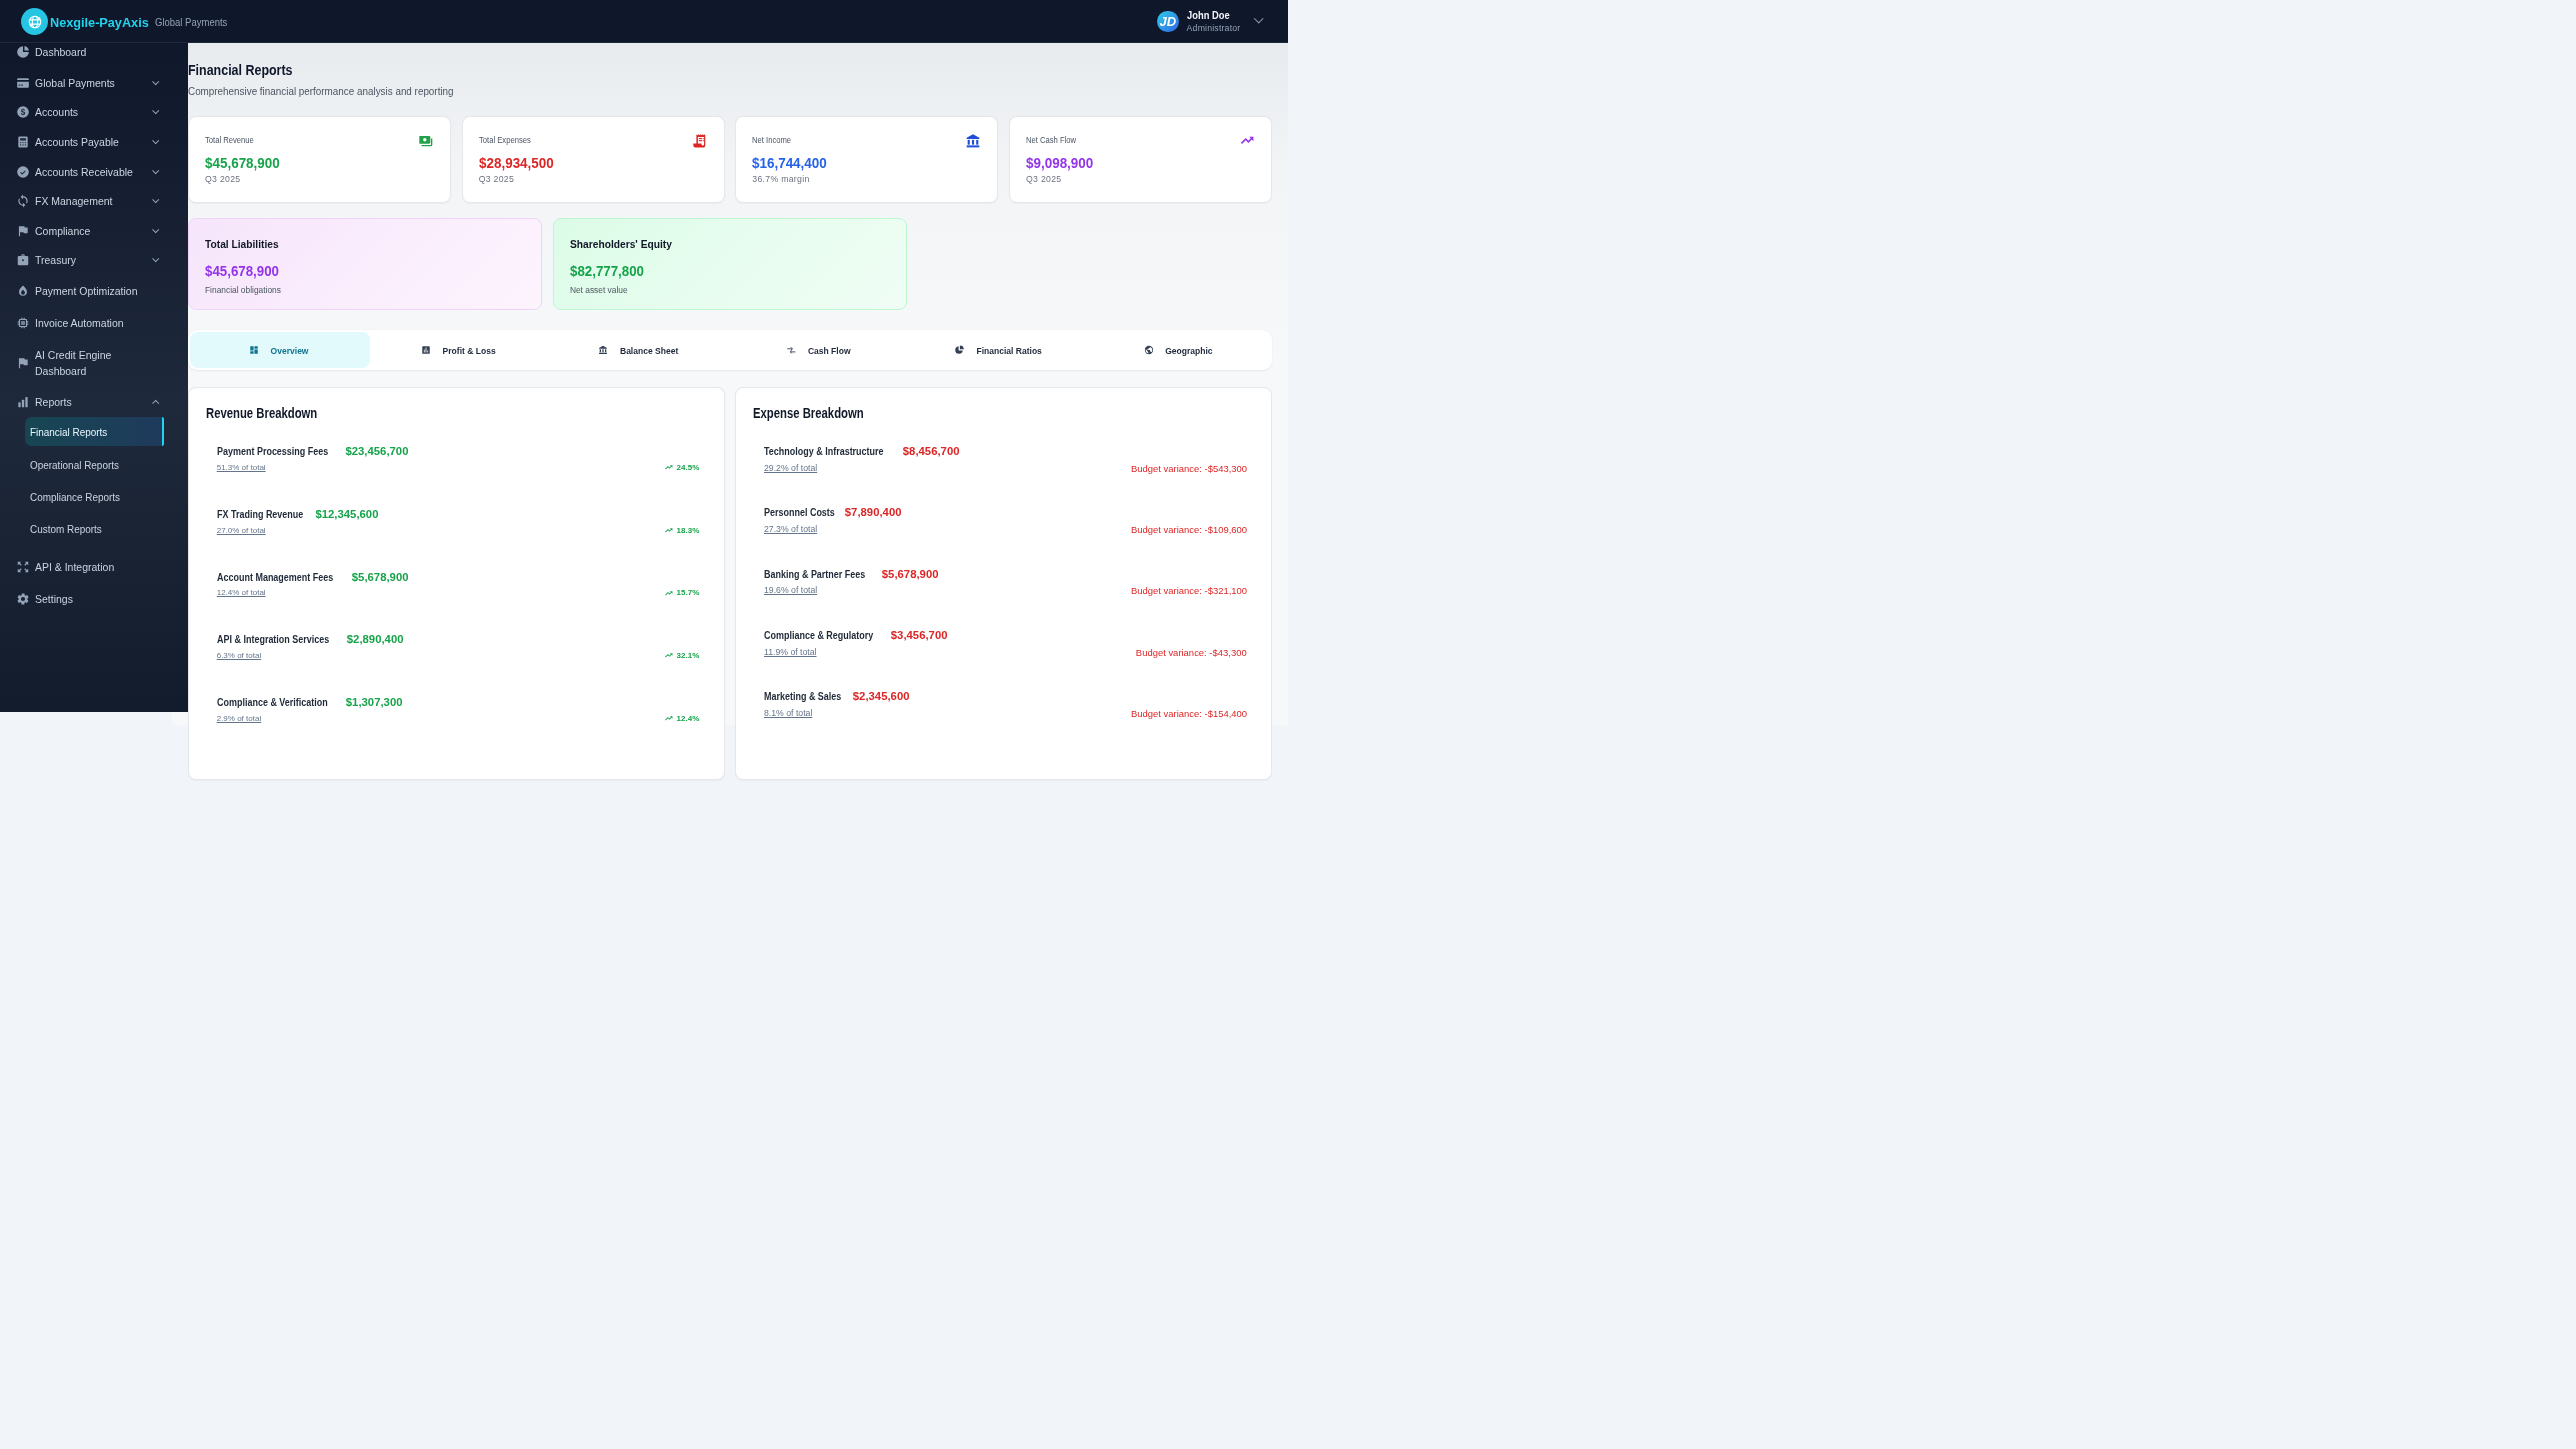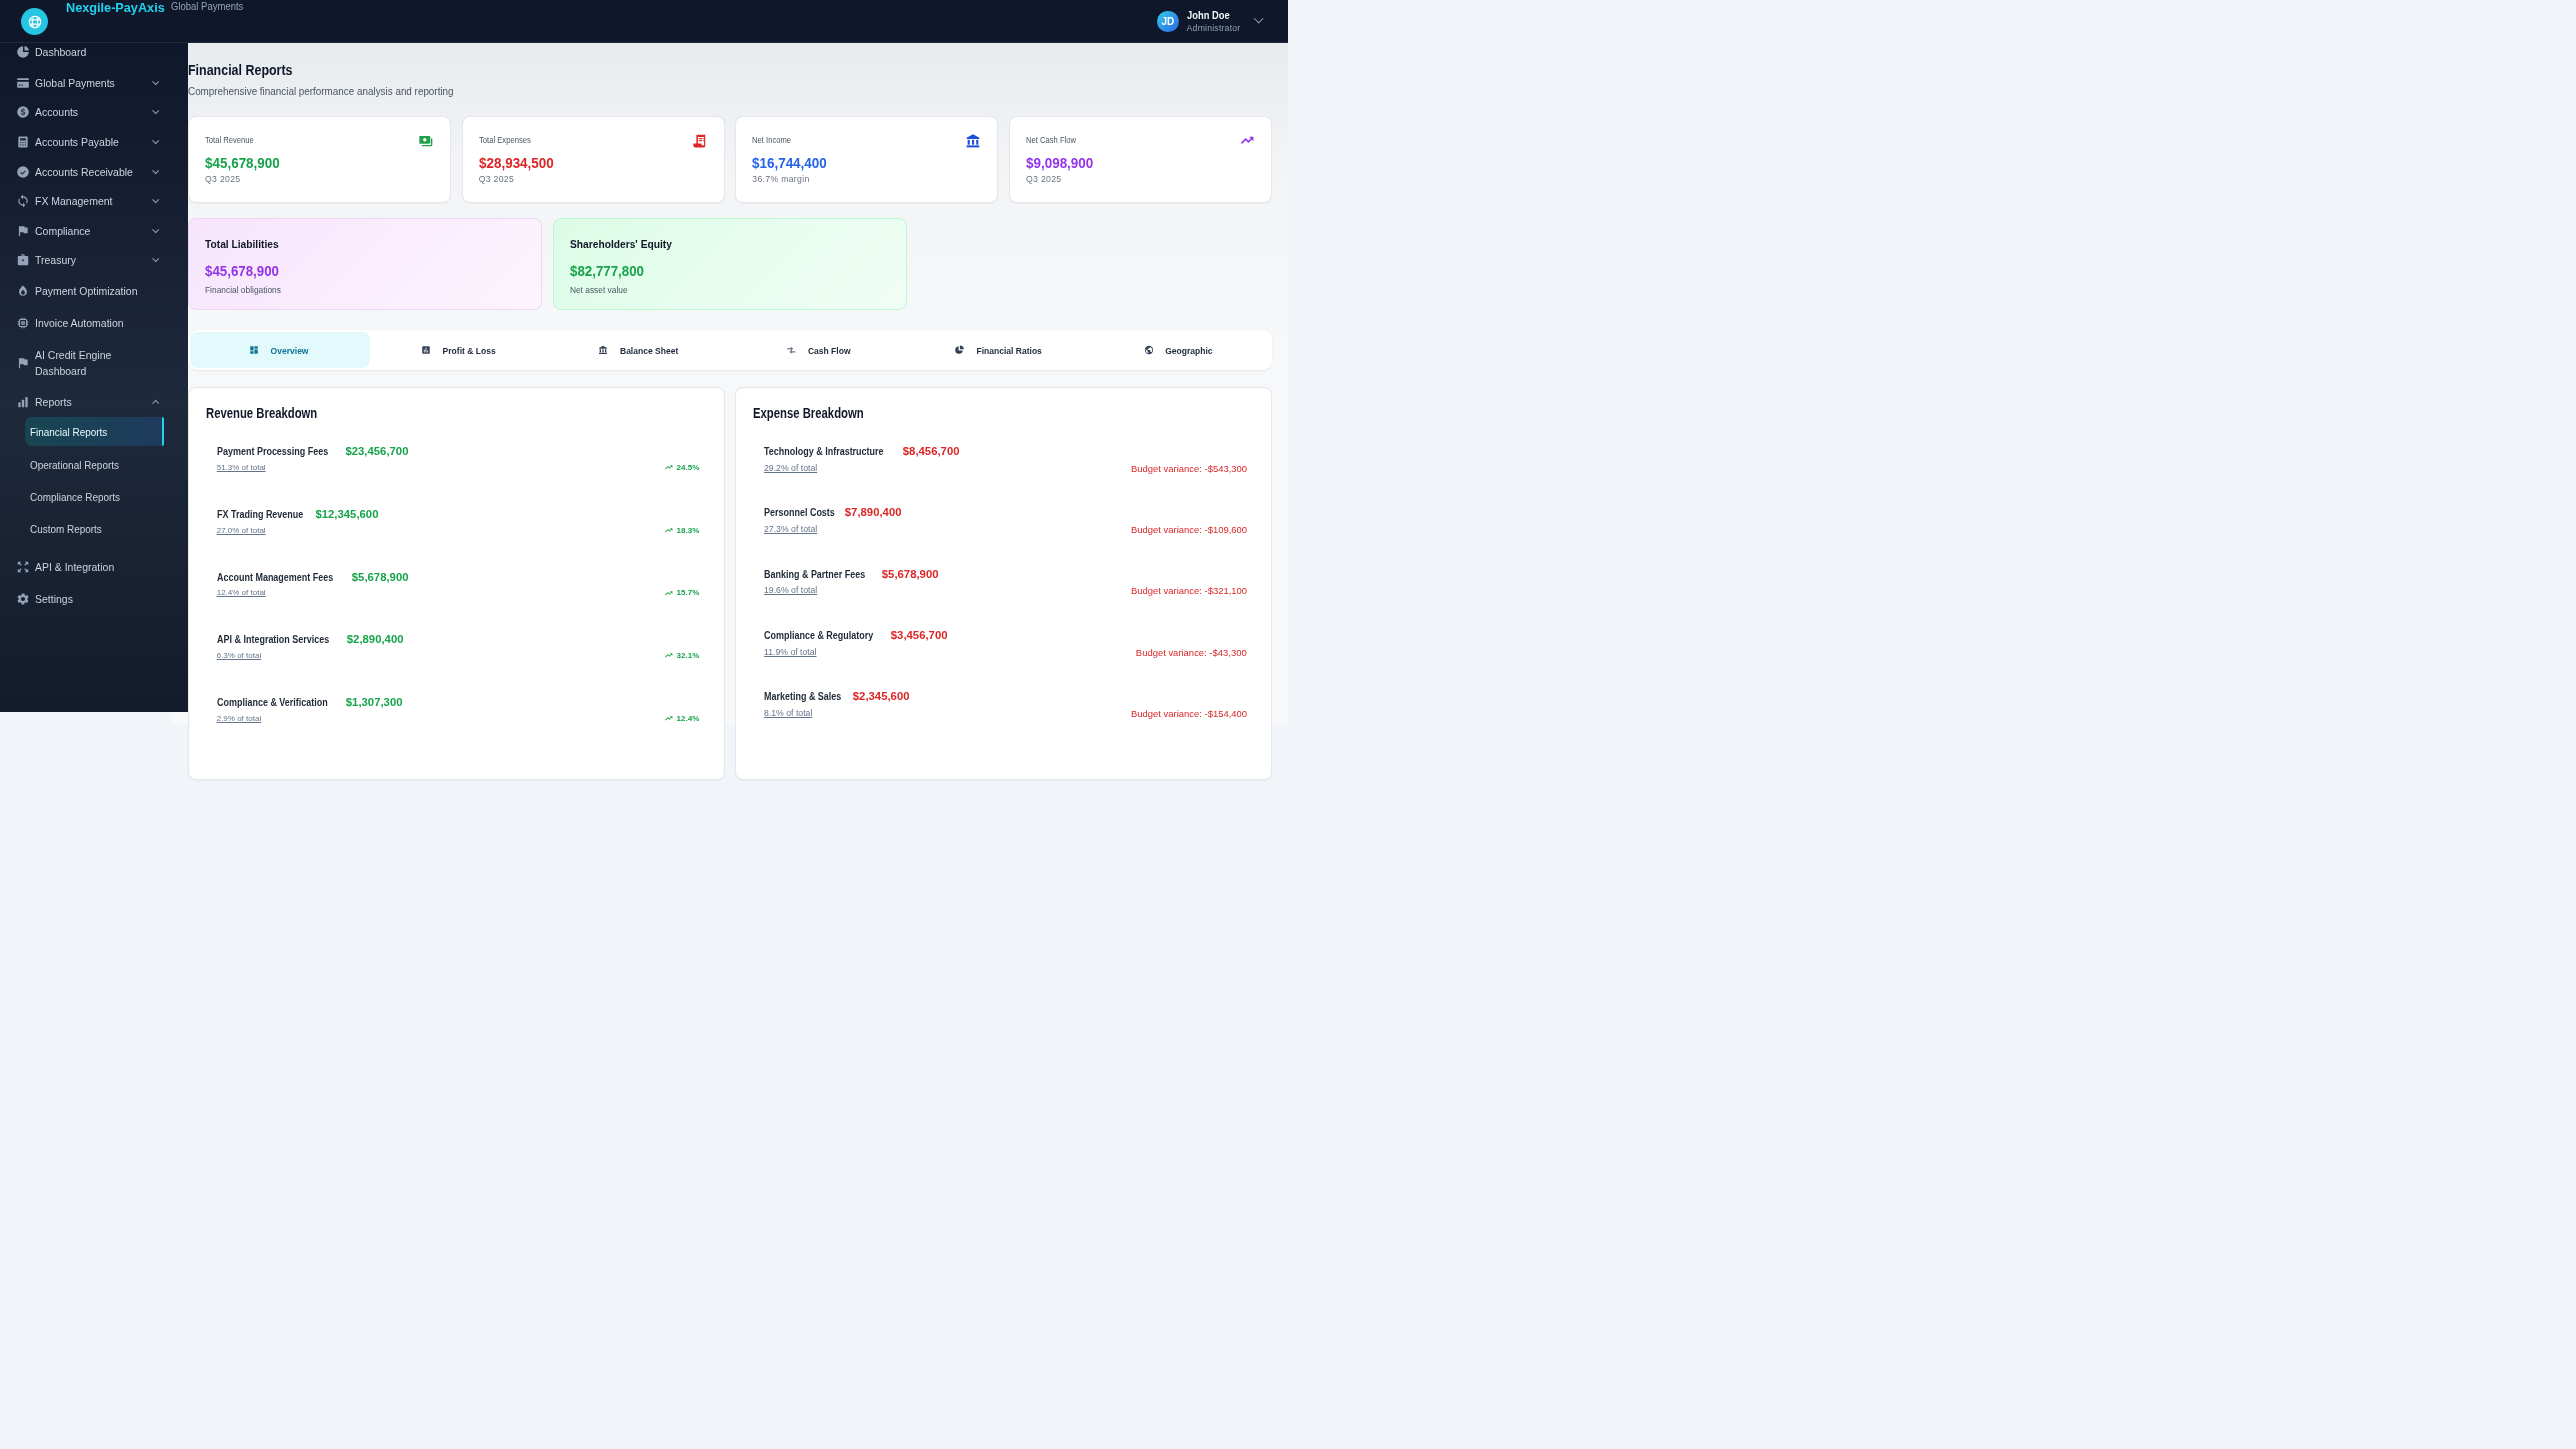--- a/index.html
+++ b/index.html
@@ -1,25 +1,25 @@
 <!DOCTYPE html>
 <html style="font-size:10.7px"><head>
 <meta charset="utf-8">
 <style>
 * { margin:0; padding:0; box-sizing:border-box; }
 html,body { width:1288px; height:725px; overflow:hidden; font-family:"Liberation Sans", sans-serif; }
 body { background:#f1f5f9; }
 
 .header { position:fixed; top:0; left:0; width:1288px; height:43px; background:#0f172a; border-bottom:0.7px solid #1e293b; z-index:10; }
 .logo-circle { position:absolute; left:21px; top:8px; width:27px; height:27px; border-radius:50%; background:#25c5e3; display:flex; align-items:center; justify-content:center; }
-.brand { position:absolute; left:66px; top:1.3px; height:43px; display:flex; }
+.brand { position:absolute; left:50px; top:1.3px; height:43px; display:flex; align-items:center; }
 .brand .name { color:#22d3ee; font-size:12.7px; font-weight:bold; }
 .brand .tag { color:#94a3b8; font-size:10px; margin-left:6.7px; display:inline-block; transform:scaleX(0.95); transform-origin:0 50%; }
 .user { position:absolute; right:26px; top:0; height:43px; display:flex; align-items:center; }
-.avatar { width:21.5px; height:21.5px; border-radius:50%; background:linear-gradient(135deg,#30d0ec 0%,#2e7ae6 80%); color:#fff; font-size:10px; font-weight:bold; display:flex; align-items:center; justify-content:center; flex:none; }
+.avatar { width:21.5px; height:21.5px; border-radius:50%; background:linear-gradient(135deg,#30d0ec 0%,#2e7ae6 80%); color:#fff; font-size:13px; font-weight:bold; display:flex; align-items:center; justify-content:center; flex:none;font-style:italic; }
 .user-info { margin-left:8px; margin-right:12px; width:56px; margin-top:1.3px; }
 .user-info .uname { color:#f1f5f9; font-size:10.4px; font-weight:bold; line-height:12.7px; transform:scaleX(0.9); transform-origin:0 50%; }
 .user-info .urole { color:#94a3b8; font-size:8.7px; line-height:10.7px; letter-spacing:0.2px; }
 
 .sidebar { position:fixed; top:30px; left:0; width:188px; height:682px; background:linear-gradient(180deg,#0f172a 0%,#1e293b 55%,#131c2c 100%); z-index:5; }
 .nav-item { position:absolute; left:5.4px; width:161px; height:27px; display:flex; align-items:center; color:#cbd5e1; font-size:11.4px; }
 .nav-item .nicon { position:absolute; left:9.4px; width:16px; height:16px; display:flex; align-items:center; justify-content:center; }
 .nav-item .nlabel { position:absolute; left:30px; line-height:14px; white-space:nowrap; transform:scaleX(0.92); transform-origin:0 50%; }
 .nav-item .chev { position:absolute; right:8px; top:50%; width:5.4px; height:5.4px; border-right:1.2px solid #94a3b8; border-bottom:1.2px solid #94a3b8; transform:translateY(-70%) rotate(45deg); }
 .nav-item .chev.up { transform:translateY(-30%) rotate(225deg); }

